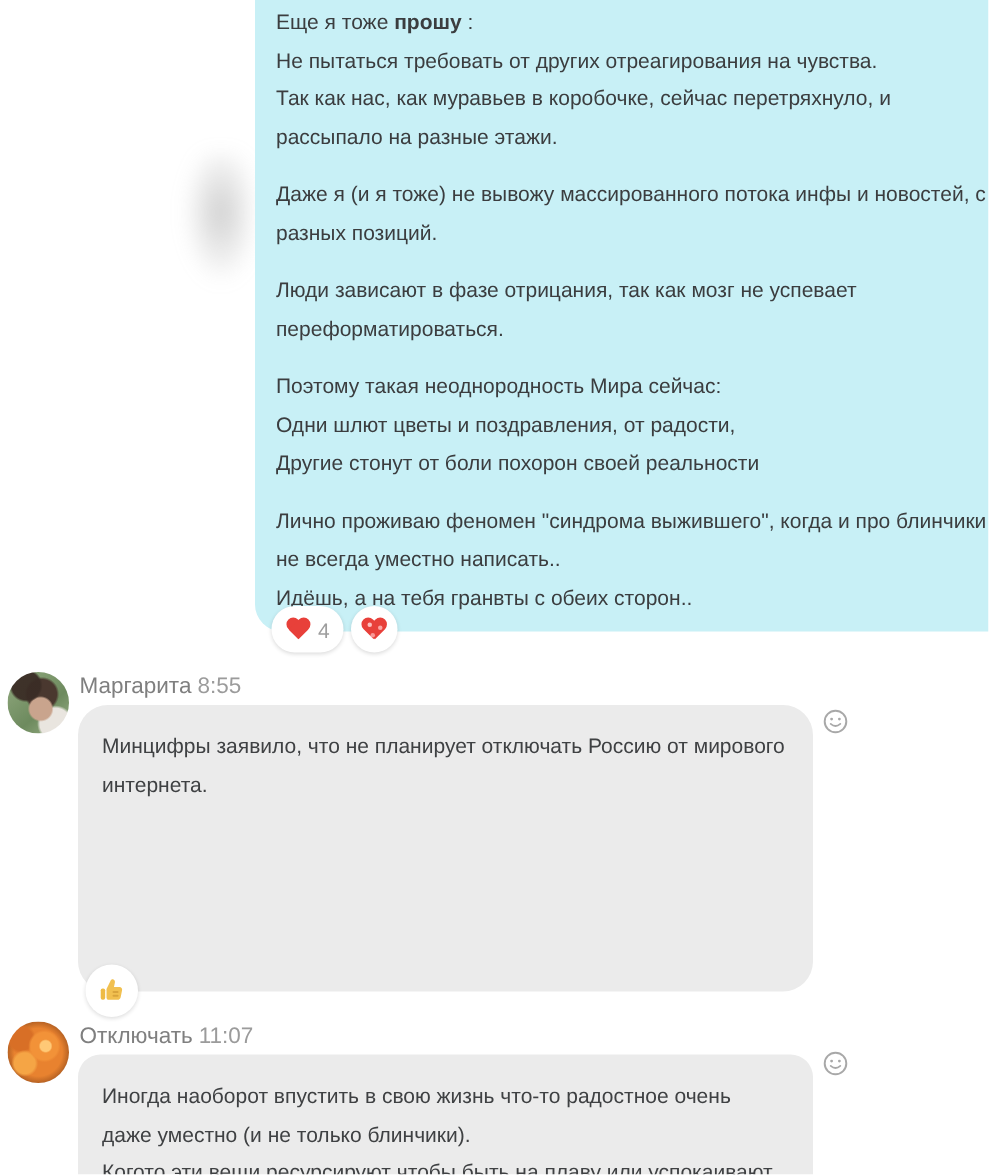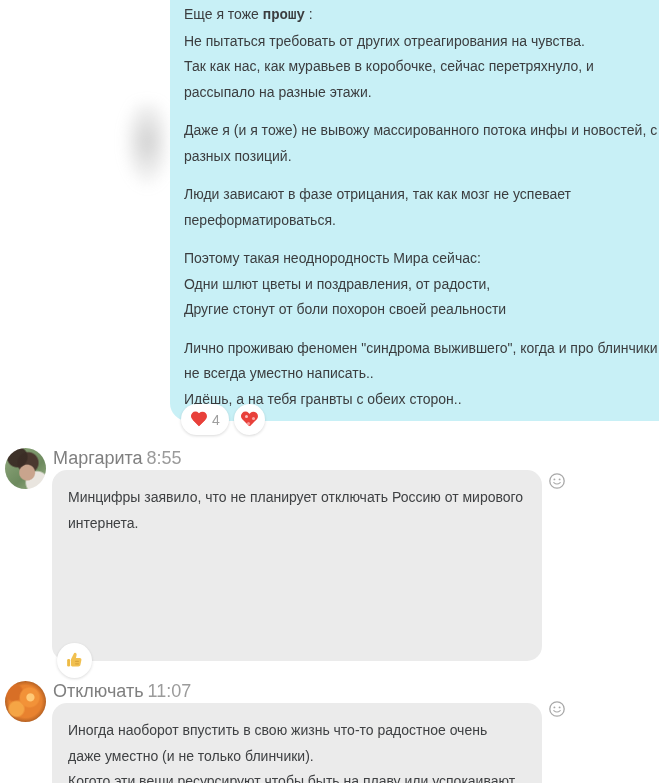--- a/index.html
+++ b/index.html
@@ -20,21 +20,21 @@
 
   
   .out-bubble {
     position:absolute; left:170px; top:-26px; width:520px; height:447px;
     background:#c8f0f6; border-radius:18px; overflow:hidden;
     padding:28px 22px 18px 14px;
     font-size:14px; line-height:25.5px;
   }
   .para { white-space:pre-wrap; margin-bottom:13px; }
   .para:last-child { margin-bottom:0; }
-  .para b { font-weight:bold;font-family:Liberation Mono, monospace; }
+  .para b { font-weight:bold; }
 
   
   .reactions { position:absolute; left:181px; top:404px; display:flex; gap:5px; }
   .pill {
     height:31px; min-width:31px; background:#fff; border-radius:16px;
     display:flex; align-items:center; justify-content:center; gap:5px;
     padding:0 9px; box-shadow:0 1px 3px rgba(0,0,0,.15); cursor:pointer;
   }
   .pill.round { padding:0; width:31px; }
   .heart { position:relative; width:17px; height:15px; display:inline-block; }
@@ -64,33 +64,33 @@
       linear-gradient(140deg,#93ab80,#6d8a5e 60%,#9db389);
   }
   .avatar.a2 { left:5px; top:681px;
     background:
       radial-gradient(circle at 62% 40%, #ffc976 0 10%, rgba(255,201,118,0) 13%),
       radial-gradient(circle at 60% 40%, #f29238 0 26%, rgba(242,146,56,0) 31%),
       radial-gradient(circle at 28% 68%, #f5a545 0 17%, rgba(245,165,69,0) 22%),
       radial-gradient(circle at 22% 28%, #d86f26 0 18%, rgba(216,111,38,0) 23%),
       radial-gradient(circle at 50% 50%, #e8822f 0 55%, #8a4518 85%, #6e3512 100%);
   }
-  .meta { position:absolute; left:53px; font-size:18px; line-height:18px; }
+  .meta { position:absolute; left:53px; font-size:15px; line-height:18px; }
   .meta .name { color:#7f7f7f; cursor:pointer; }
   .meta .time { color:#9b9b9b; margin-left:4px; }
   .meta.m1 { top:449px; }
   .meta.m2 { top:682px; }
 
   .in-bubble {
     position:absolute; left:52px; width:490px;
     background:#ebebeb; border-radius:15px;
     padding:15px 18px 15px 16px;
     font-size:14px; line-height:25.5px; color:#3f4143;
   }
-  .in-bubble.b1 { top:470px; height:191px; overflow:hidden; }
+  .in-bubble.b1 { top:470px; height:191px; overflow:hidden;border-radius:20px; }
   .in-bubble.b2 { top:703px; height:120px; }
 
   .thumb-circle {
     position:absolute; left:57px; top:643px; width:35px; height:35px; z-index:3;
     background:#fff; border-radius:50%; box-shadow:0 1px 3px rgba(0,0,0,.14);
     display:flex; align-items:center; justify-content:center; cursor:pointer;
   }
 
   .smiley {
     position:absolute; width:18px; height:18px; cursor:pointer; opacity:.85;

